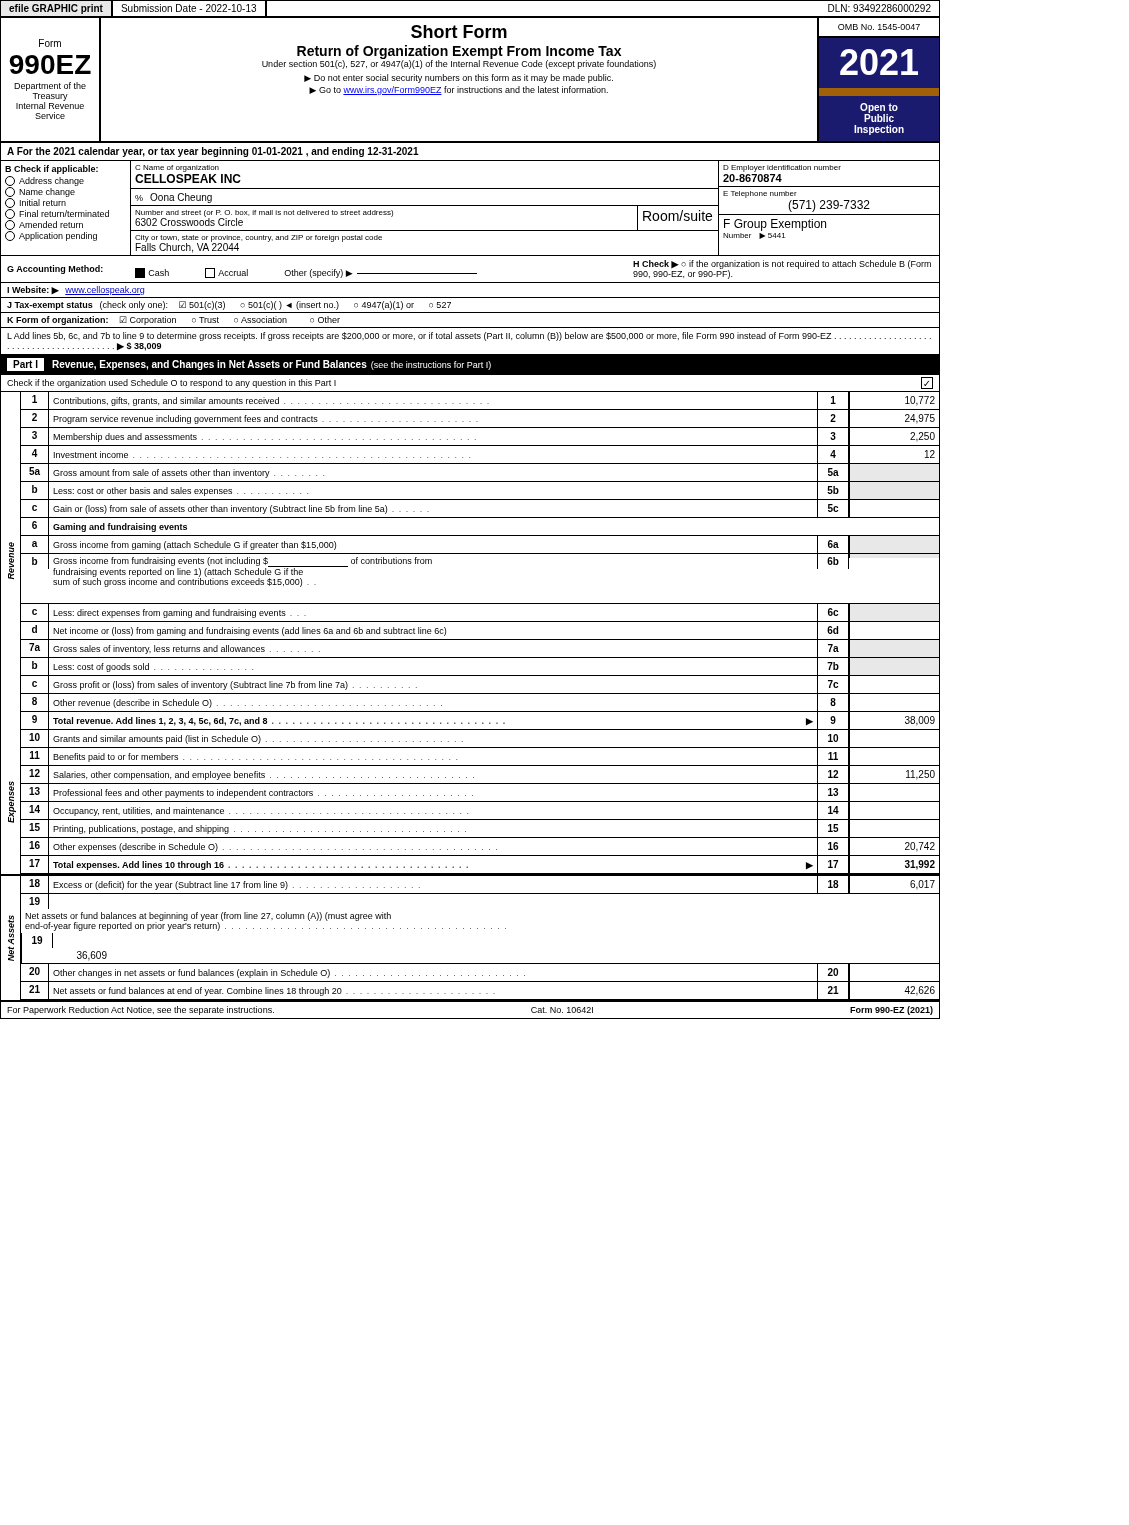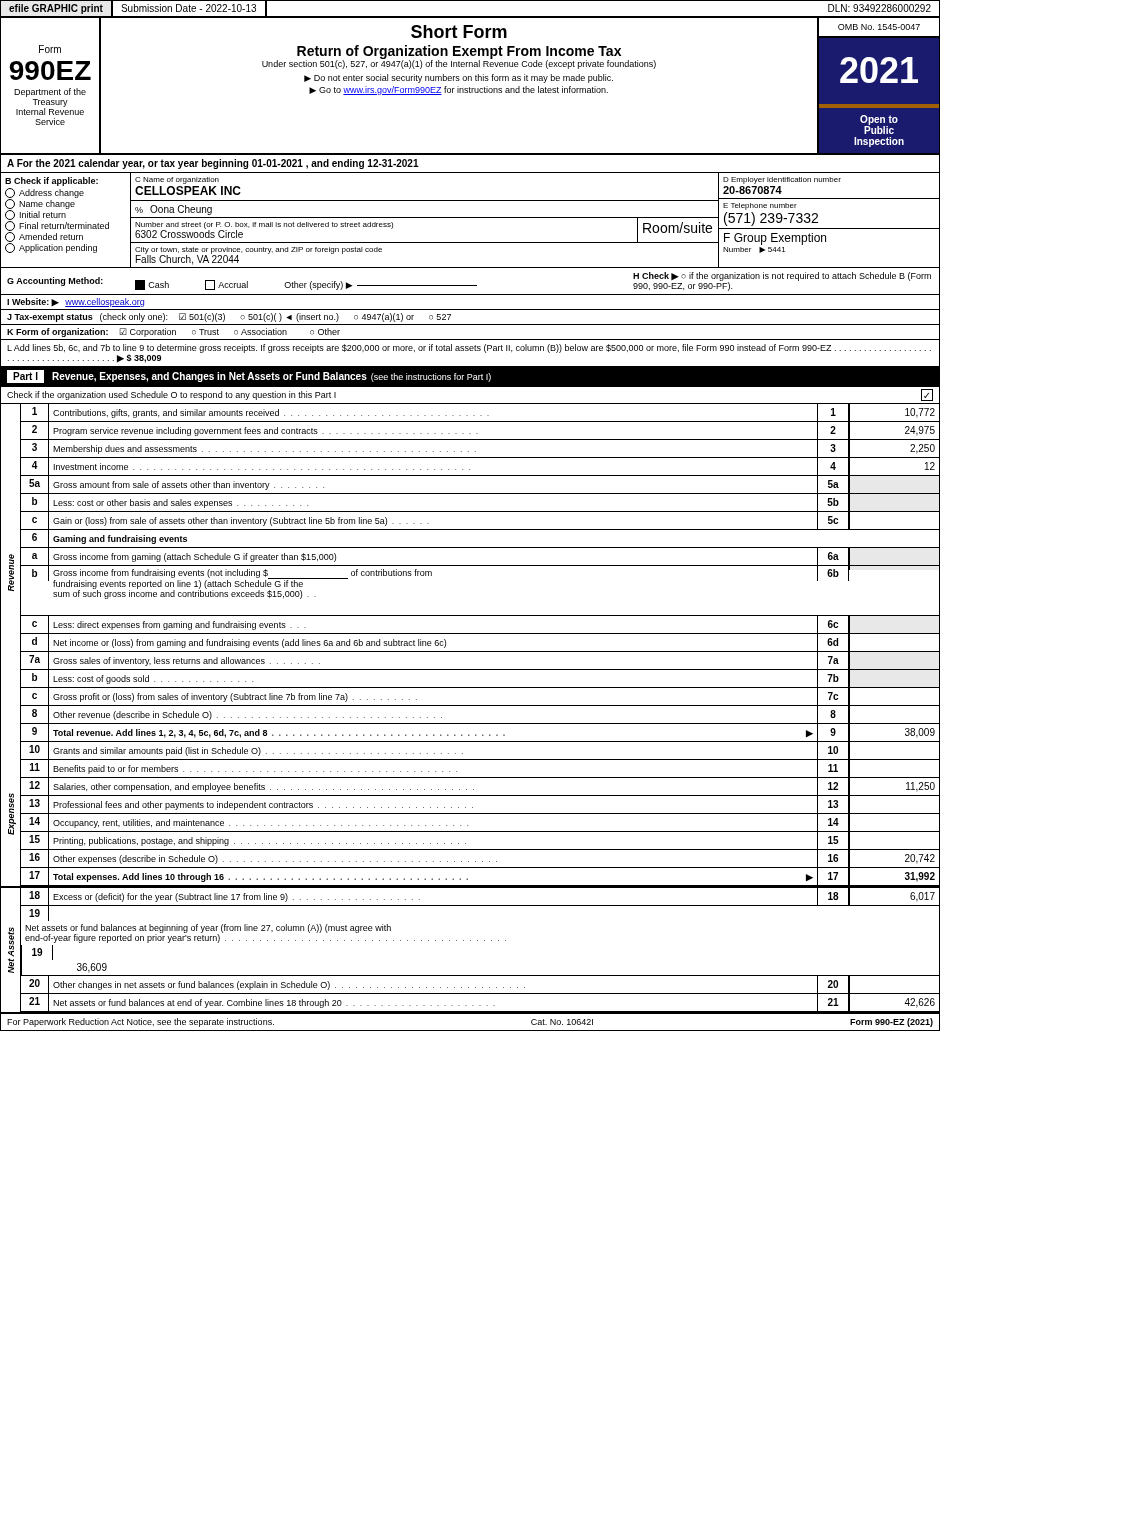--- a/index.html
+++ b/index.html
@@ -88,26 +88,26 @@
       padding: 4px;
       font-size: 9px;
       text-align: center;
     }
     .year-box {
       background: #1a1a6e;
       color: white;
       font-size: 36px;
       font-weight: bold;
       text-align: center;
-      padding: 12px;
+      padding: 4px;
       flex: 1;
       display: flex;
       align-items: center;
       justify-content: center;
-      border-bottom: 4px solid #a16207;
+      border-bottom: 8px solid #a16207;
     }
     .open-inspection {
       background: #1a1a6e;
       color: white;
       font-size: 10px;
       font-weight: bold;
       text-align: center;
       padding: 6px 4px;
       flex: 0;
     }
@@ -386,21 +386,21 @@
       </div>
     </div>
 
     <div style="width:220px;">
       <div style="border-bottom:1px solid #000; padding:2px 4px;">
         <div style="font-size:8px;">D  Employer identification number</div>
         <div style="font-size:11px; font-weight:bold;">20-8670874</div>
       </div>
       <div style="border-bottom:1px solid #000; padding:2px 4px;">
         <div style="font-size:8px;">E  Telephone number</div>
-        <div style="font-size:14px;">(571) 239-7332</div>
+        <div style="font-size:12px;text-align:center;">(571) 239-7332</div>
       </div>
       <div style="padding:2px 4px;">
         <div style="font-size:12px;">F  Group Exemption</div>
         <div style="font-size:8px; display:flex; align-items:center;">
           <span>Number</span>
           <span style="margin-left:8px;">▶ 5441</span>
         </div>
       </div>
     </div>
   </div>

